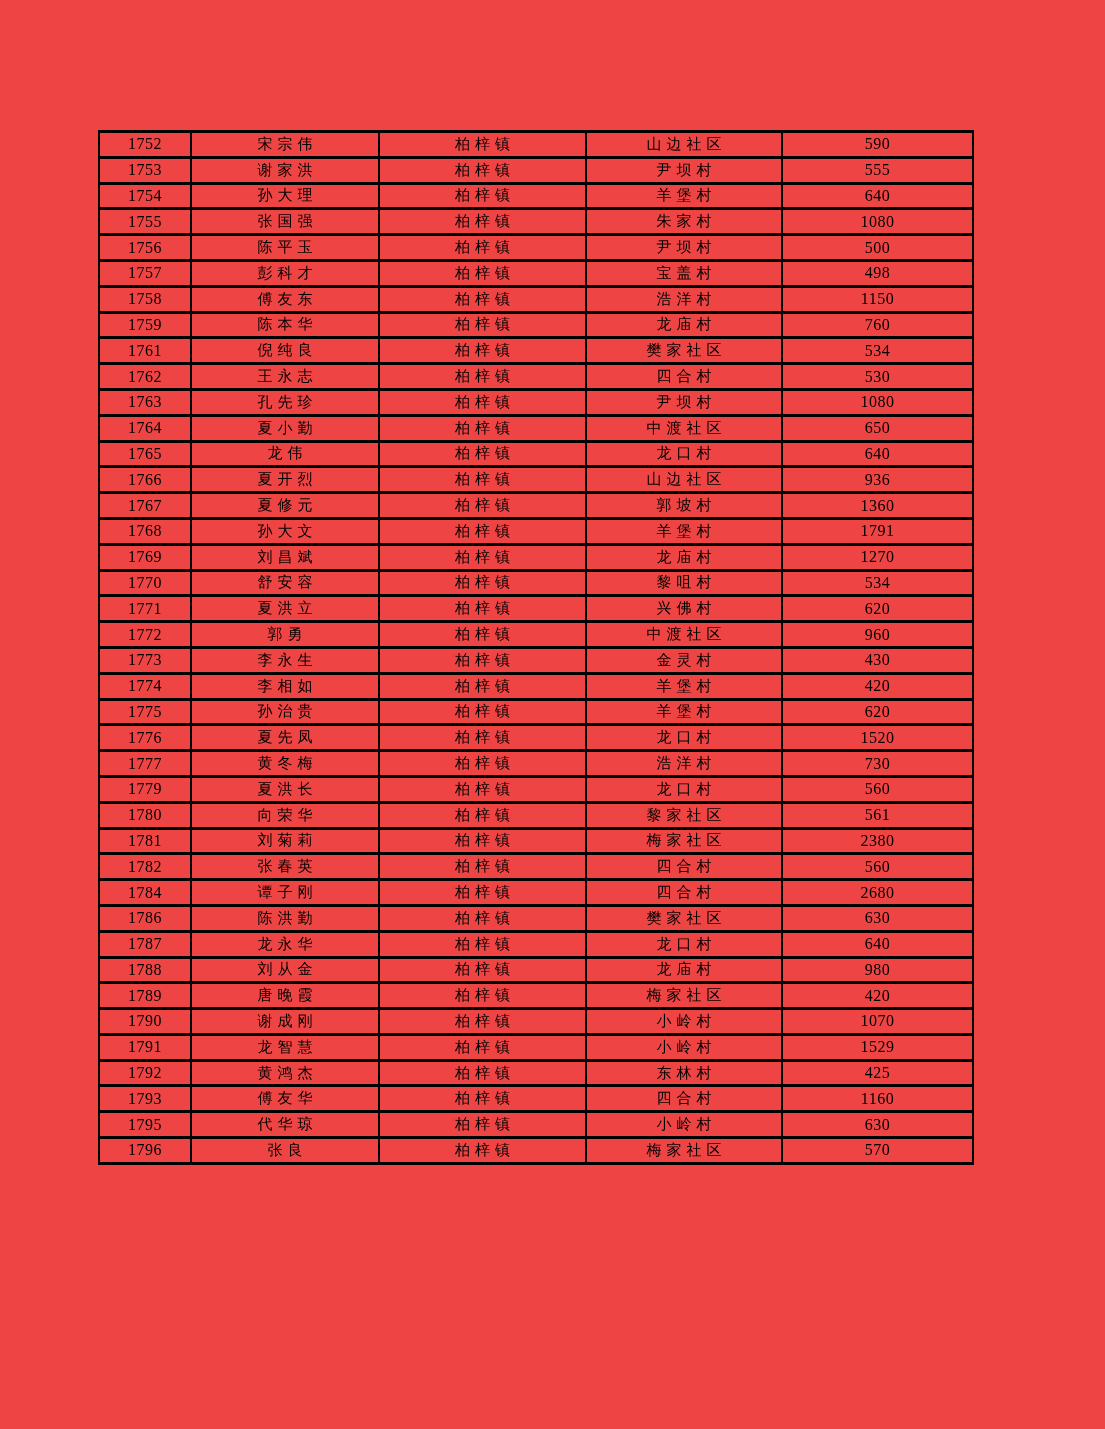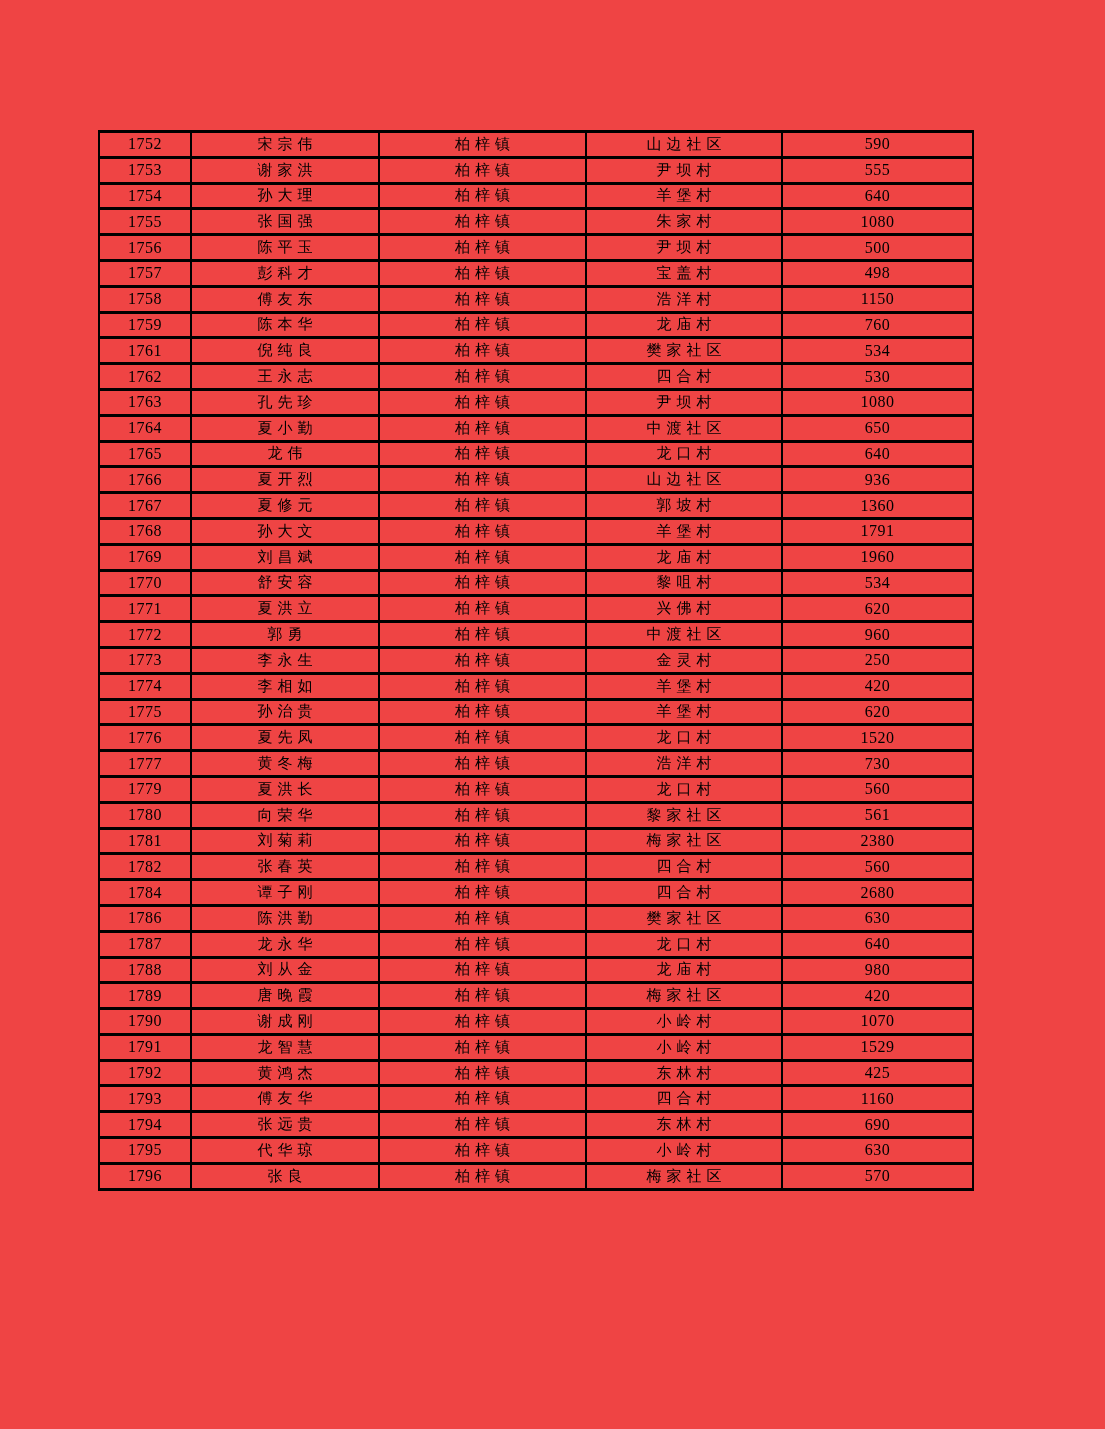--- a/index.html
+++ b/index.html
@@ -173,21 +173,21 @@
           <td class="cjk">孙大文</td>
           <td class="cjk">柏梓镇</td>
           <td class="cjk">羊堡村</td>
           <td class="num">1791</td>
         </tr>
         <tr>
           <td class="num">1769</td>
           <td class="cjk">刘昌斌</td>
           <td class="cjk">柏梓镇</td>
           <td class="cjk">龙庙村</td>
-          <td class="num">1960</td>
+          <td class="num">1270</td>
         </tr>
         <tr>
           <td class="num">1770</td>
           <td class="cjk">舒安容</td>
           <td class="cjk">柏梓镇</td>
           <td class="cjk">黎咀村</td>
           <td class="num">534</td>
         </tr>
         <tr>
           <td class="num">1771</td>
@@ -201,21 +201,21 @@
           <td class="cjk">郭勇</td>
           <td class="cjk">柏梓镇</td>
           <td class="cjk">中渡社区</td>
           <td class="num">960</td>
         </tr>
         <tr>
           <td class="num">1773</td>
           <td class="cjk">李永生</td>
           <td class="cjk">柏梓镇</td>
           <td class="cjk">金灵村</td>
-          <td class="num">250</td>
+          <td class="num">430</td>
         </tr>
         <tr>
           <td class="num">1774</td>
           <td class="cjk">李相如</td>
           <td class="cjk">柏梓镇</td>
           <td class="cjk">羊堡村</td>
           <td class="num">420</td>
         </tr>
         <tr>
           <td class="num">1775</td>
@@ -321,27 +321,20 @@
           <td class="cjk">柏梓镇</td>
           <td class="cjk">东林村</td>
           <td class="num">425</td>
         </tr>
         <tr>
           <td class="num">1793</td>
           <td class="cjk">傅友华</td>
           <td class="cjk">柏梓镇</td>
           <td class="cjk">四合村</td>
           <td class="num">1160</td>
-        </tr>
-        <tr>
-          <td class="num">1794</td>
-          <td class="cjk">张远贵</td>
-          <td class="cjk">柏梓镇</td>
-          <td class="cjk">东林村</td>
-          <td class="num">690</td>
         </tr>
         <tr>
           <td class="num">1795</td>
           <td class="cjk">代华琼</td>
           <td class="cjk">柏梓镇</td>
           <td class="cjk">小岭村</td>
           <td class="num">630</td>
         </tr>
         <tr>
           <td class="num">1796</td>

